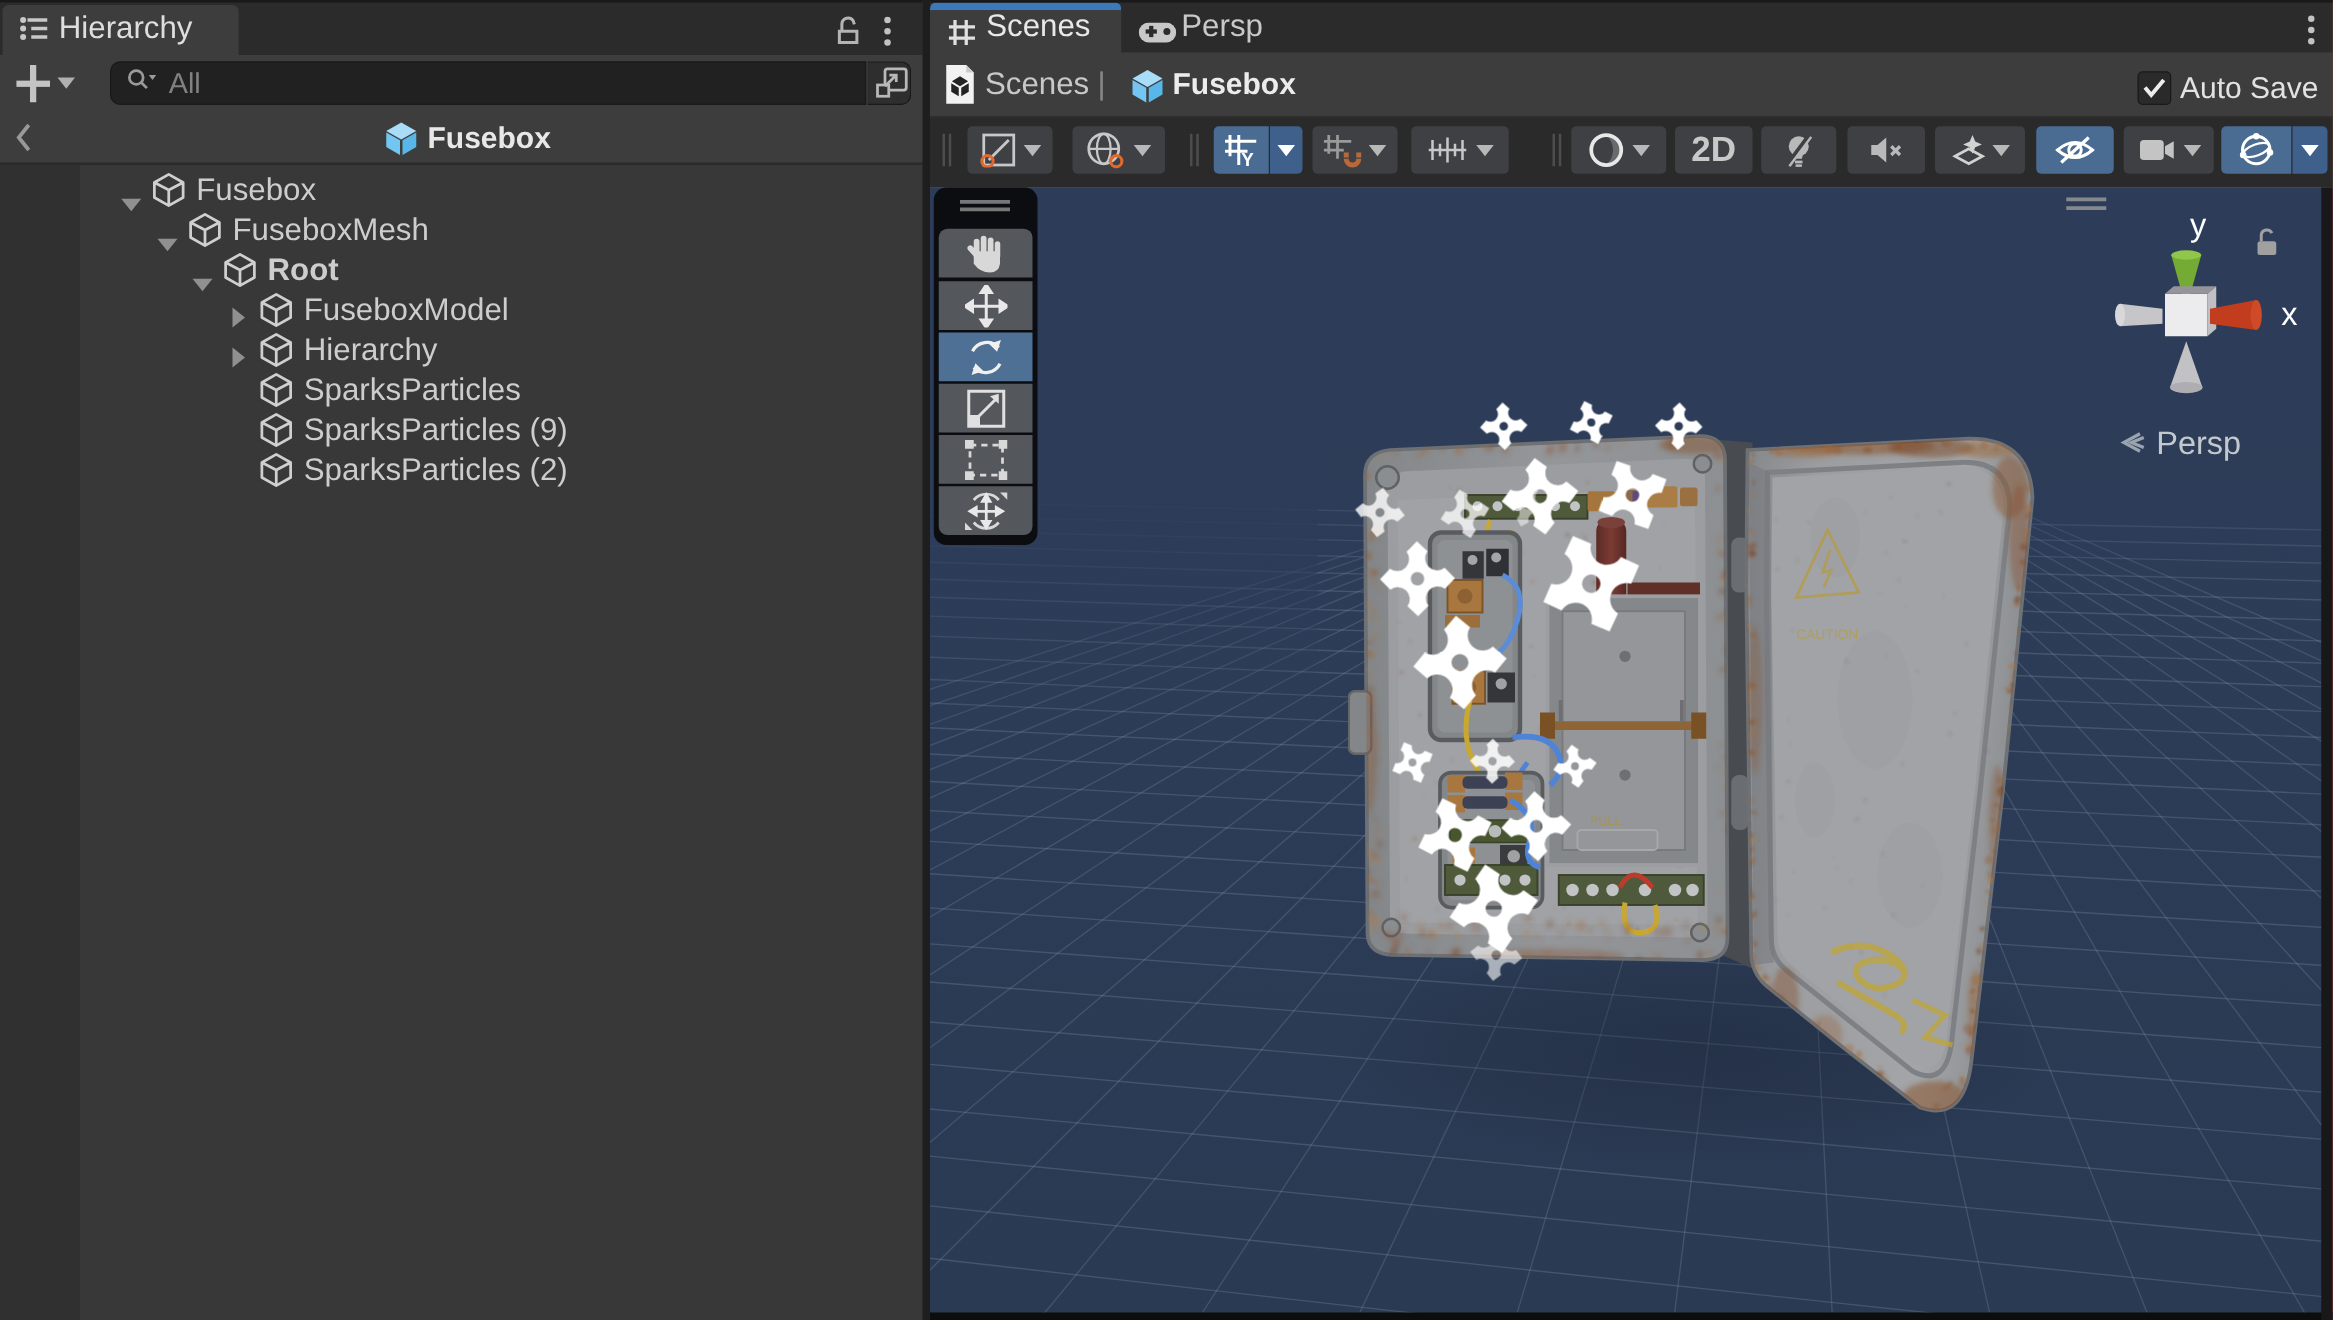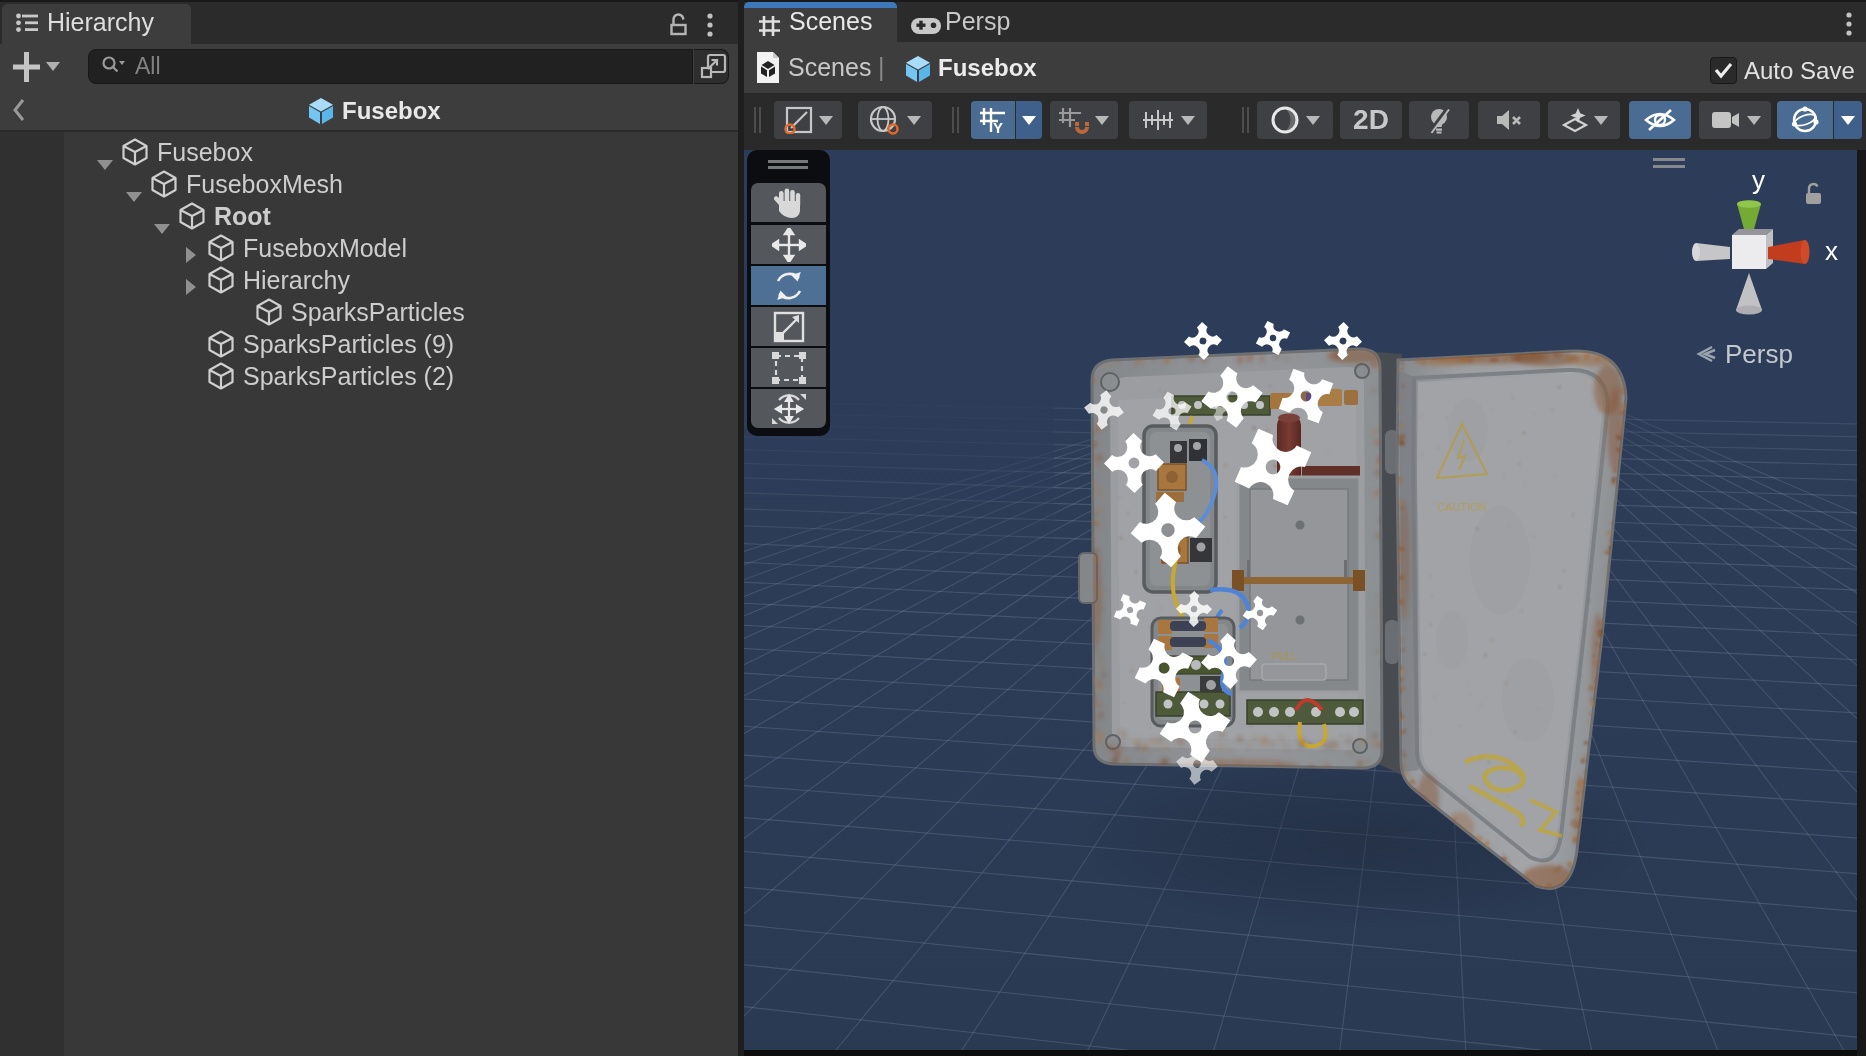--- a/index.html
+++ b/index.html
@@ -109,21 +109,21 @@
       </svg></span>
     <span style="position:absolute;left:243px;top:2px;">FuseboxModel</span>
   </div>
 <div class="row" style="left:0;top:264px;width:738px;">
     <span style="position:absolute;left:186px;top:8px;"><span style="display:inline-block;width:0;height:0;border-top:8px solid transparent;border-bottom:8px solid transparent;border-left:10px solid #909090;"></span></span>
     <span style="position:absolute;left:208px;top:2px;"><svg width="26" height="28" viewBox="0 0 26 28" xmlns="http://www.w3.org/2000/svg">
         <path d="M13,1.5 L24.5,8 L24.5,20 L13,26.5 L1.5,20 L1.5,8 Z M13,26.5 L13,14 M1.5,8 L13,14 M24.5,8 L13,14" fill="none" stroke="#cfcfcf" stroke-width="2.2" stroke-linejoin="round"></path>
       </svg></span>
     <span style="position:absolute;left:243px;top:2px;">Hierarchy</span>
   </div>
-<div class="row" style="left:0;top:296px;width:778px;margin-left:48px;">
+<div class="row" style="left:0;top:296px;width:778px;">
     <span style="position:absolute;left:208px;top:2px;"><svg width="26" height="28" viewBox="0 0 26 28" xmlns="http://www.w3.org/2000/svg">
         <path d="M13,1.5 L24.5,8 L24.5,20 L13,26.5 L1.5,20 L1.5,8 Z M13,26.5 L13,14 M1.5,8 L13,14 M24.5,8 L13,14" fill="none" stroke="#cfcfcf" stroke-width="2.2" stroke-linejoin="round"></path>
       </svg></span>
     <span style="position:absolute;left:243px;top:2px;">SparksParticles</span>
   </div>
 <div class="row" style="left:0;top:328px;width:738px;">
     <span style="position:absolute;left:208px;top:2px;"><svg width="26" height="28" viewBox="0 0 26 28" xmlns="http://www.w3.org/2000/svg">
         <path d="M13,1.5 L24.5,8 L24.5,20 L13,26.5 L1.5,20 L1.5,8 Z M13,26.5 L13,14 M1.5,8 L13,14 M24.5,8 L13,14" fill="none" stroke="#cfcfcf" stroke-width="2.2" stroke-linejoin="round"></path>
       </svg></span>
     <span style="position:absolute;left:243px;top:2px;">SparksParticles (9)</span>

